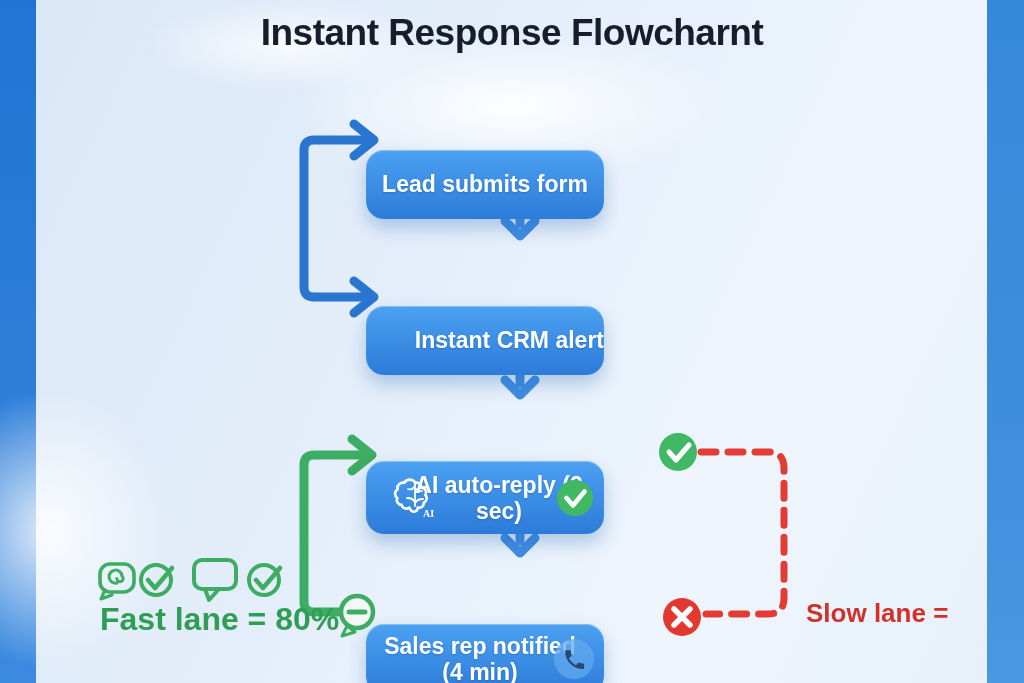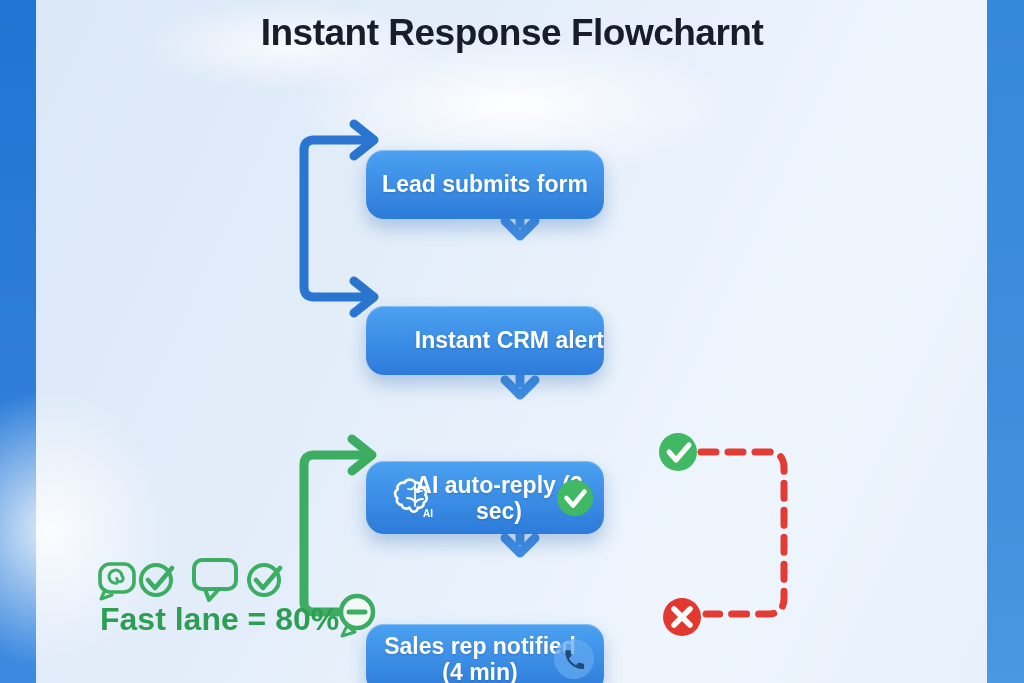--- a/index.html
+++ b/index.html
@@ -39,21 +39,21 @@
     color:var(--node-text);
     margin-top:44px;
   }
   .node .lbl{font-size:23px;font-weight:700;text-shadow:0 1px 2px rgba(10,50,110,.25);}
   .node .lbl2{display:block;text-align:center;line-height:26px;}
   .node1{top:106px;height:69px;}
   .node2{top:262px;height:69px;justify-content:flex-end;}
   .node3{top:417px;height:73px;}
   .node4{top:580px;height:70px;}
 
-  .brain-wrap{position:absolute;left:26px;top:50%;transform:translateY(-50%);width:46px;height:46px;}
+  .brain-wrap{position:absolute;left:26px;top:50%;transform:translateY(-50%);width:46px;height:46px;font-family:Liberation Serif, serif;}
   .badge{position:absolute;right:10px;top:50%;transform:translateY(-50%);width:38px;height:38px;}
   .phone-wrap{position:absolute;right:9px;top:50%;transform:translateY(-50%);width:42px;height:42px;}
 
   
   svg.connectors{position:absolute;left:0;top:0;pointer-events:none;}
   .st-arrow{stroke:var(--arrow-blue);stroke-width:9;fill:none;stroke-linecap:round;stroke-linejoin:round;}
   .st-bblue{stroke:var(--bracket-blue);stroke-width:9;fill:none;stroke-linecap:round;stroke-linejoin:round;}
   .st-green{stroke:var(--green);stroke-width:9;fill:none;stroke-linecap:round;stroke-linejoin:round;}
   .st-green-thin{stroke:var(--green);fill:none;stroke-linecap:round;stroke-linejoin:round;}
   .st-red-dash{stroke:var(--red);stroke-width:7;fill:none;stroke-linecap:round;stroke-dasharray:15 12;}
@@ -193,15 +193,16 @@
     <g>
       <circle cx="172" cy="25" r="15" class="gi" style="stroke-width:4"></circle>
       <path d="M164 25 l7 8 l17 -20" class="gi" style="stroke-width:4.6"></path>
     </g>
   </svg>
 
   <div class="fast-text">
     <span>Fast lane = 80%</span>
   </div>
   <div class="slow-text">
+    <span>Slow lane =</span>
   </div>
 
 </div>
 
 </body></html>

